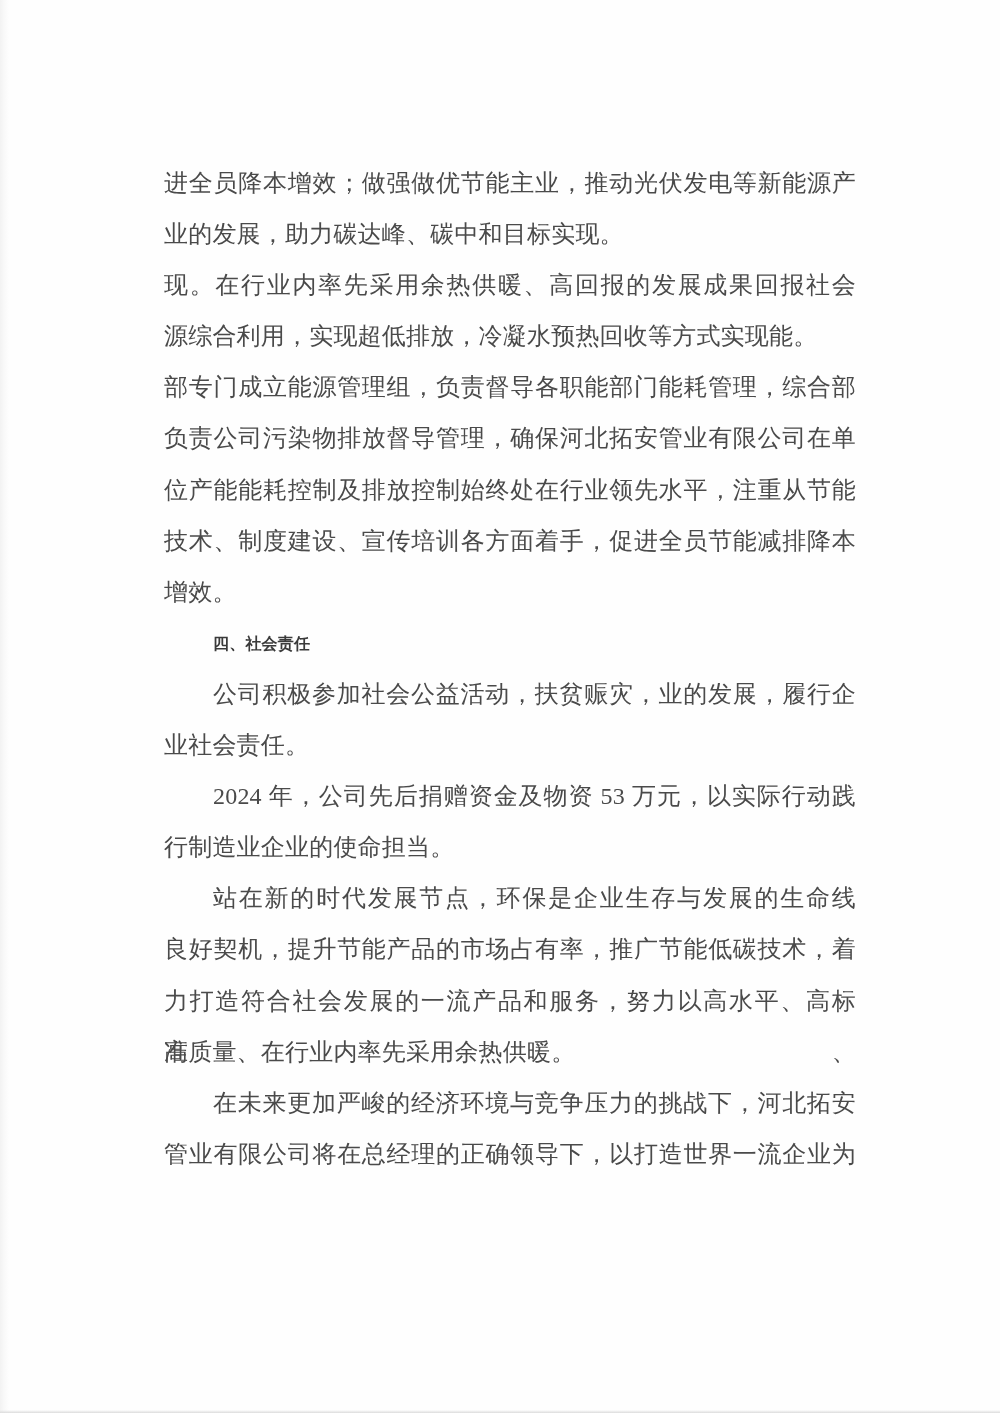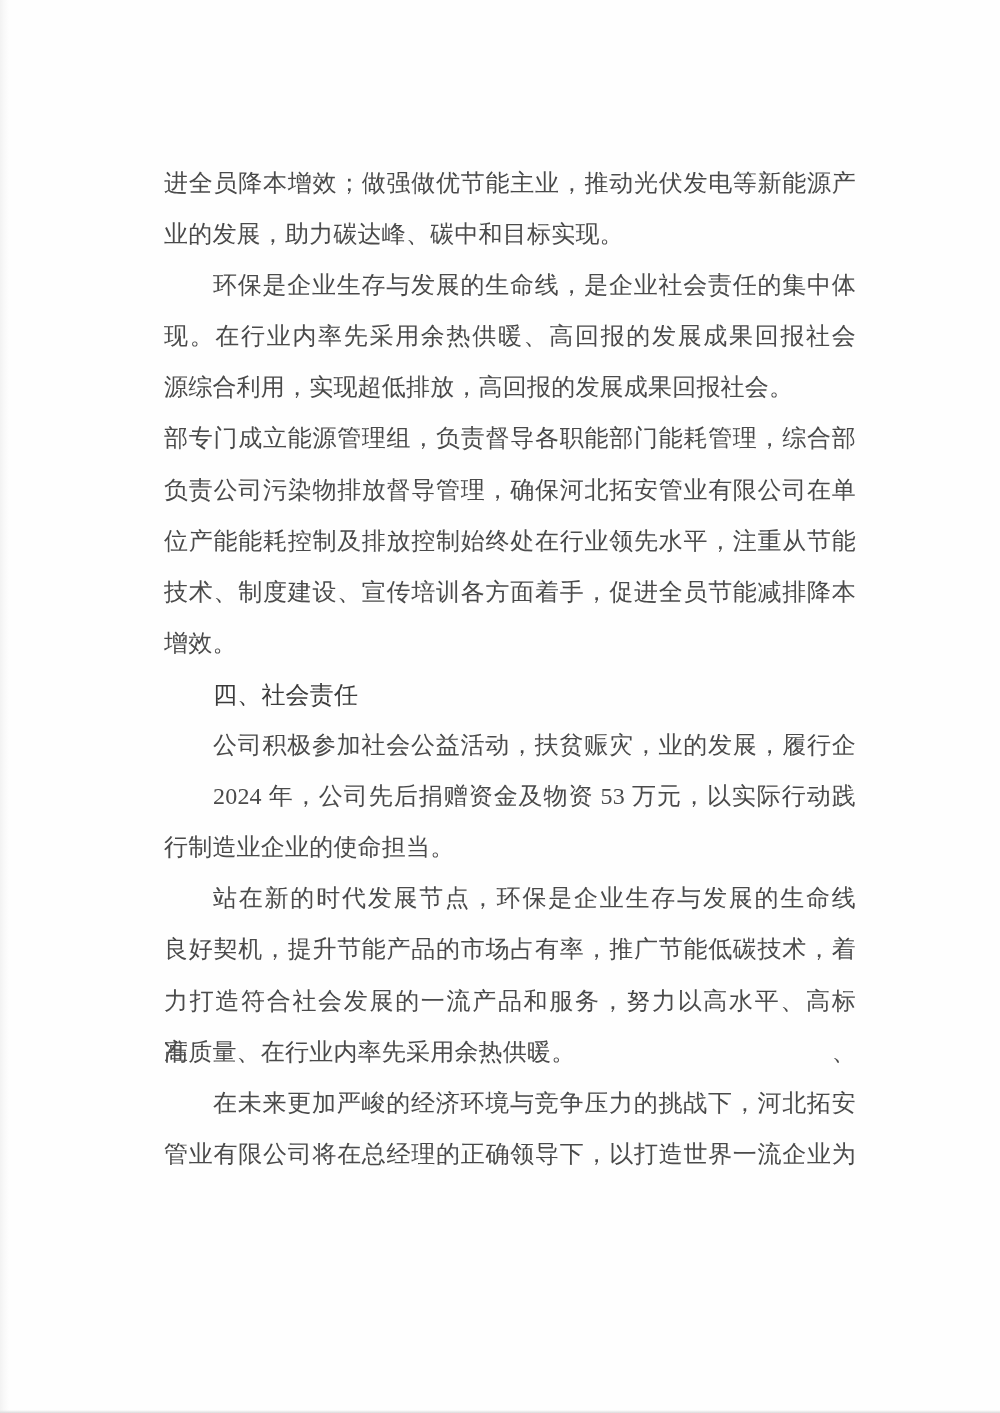--- a/index.html
+++ b/index.html
@@ -56,45 +56,45 @@
     white-space:normal;
   }
   .line.fill{
     text-align:justify;
     text-align-last:justify;
   }
   .line.indent{
     text-indent:49px;
   }
   .line.heading{
-    font-weight:400;
+    font-weight:700;
     color:var(--heading-color);
     font-family:"Liberation Sans","DejaVu Sans",sans-serif;
-    font-size:24px;
+    font-size:16px;
   }
 </style>
 </head>
 <body>
 
 <div class="page">
   <div class="scan-edge-left"></div>
   <div class="scan-edge-bottom"></div>
   <main class="textblock" id="textblock">
       <div class="line fill">进全员降本增效；做强做优节能主业，推动光伏发电等新能源产</div>
       <div class="line">业的发展，助力碳达峰、碳中和目标实现。</div>
-      <div class="line indent fill">环保是企业生存与发展的生命线，是企业社会责任的集中体</div>
       <div class="line fill">现。在行业内率先采用余热供暖、高回报的发展成果回报社会</div>
-      <div class="line">源综合利用，实现超低排放，高回报的发展成果回报社会。</div>
+      <div class="line">源综合利用，实现超低排放，冷凝水预热回收等方式实现能。</div>
       <div class="line fill">部专门成立能源管理组，负责督导各职能部门能耗管理，综合部</div>
       <div class="line fill">负责公司污染物排放督导管理，确保河北拓安管业有限公司在单</div>
       <div class="line fill">位产能能耗控制及排放控制始终处在行业领先水平，注重从节能</div>
       <div class="line fill">技术、制度建设、宣传培训各方面着手，促进全员节能减排降本</div>
       <div class="line">增效。</div>
       <div class="line indent heading">四、社会责任</div>
       <div class="line indent fill">公司积极参加社会公益活动，扶贫赈灾，业的发展，履行企</div>
+      <div class="line">业社会责任。</div>
       <div class="line indent fill">2024 年，公司先后捐赠资金及物资 53 万元，以实际行动践</div>
       <div class="line">行制造业企业的使命担当。</div>
       <div class="line indent fill">站在新的时代发展节点，环保是企业生存与发展的生命线</div>
       <div class="line fill">良好契机，提升节能产品的市场占有率，推广节能低碳技术，着</div>
       <div class="line fill">力打造符合社会发展的一流产品和服务，努力以高水平、高标准、</div>
       <div class="line">高质量、在行业内率先采用余热供暖。</div>
       <div class="line indent fill">在未来更加严峻的经济环境与竞争压力的挑战下，河北拓安</div>
       <div class="line fill">管业有限公司将在总经理的正确领导下，以打造世界一流企业为</div>
     </main>
 </div>

